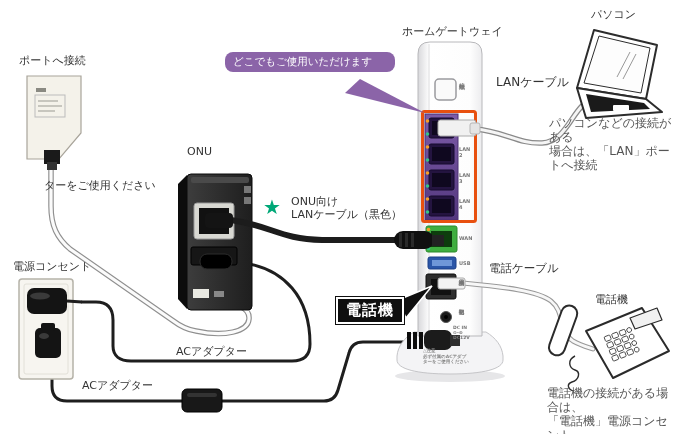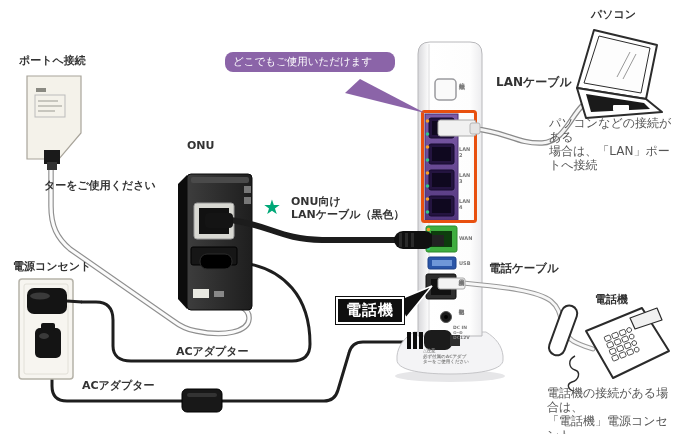--- a/index.html
+++ b/index.html
@@ -1,19 +1,19 @@
 <!DOCTYPE html>
 <html><head>
 <meta charset="utf-8">
 <style>
   html,body{margin:0;padding:0;background:#fff;}
   #stage{position:relative;width:680px;height:434px;background:#fff;overflow:hidden;
          font-family:"DejaVu Sans","Liberation Sans",sans-serif;}
   #cables-svg{position:absolute;left:0;top:0;z-index:1;}
-  .lbl{position:absolute;z-index:3;font-weight:bold;font-size:11px;color:#333;white-space:pre-line;line-height:13px;}
+  .lbl{position:absolute;z-index:3;font-weight:normal;font-size:11px;color:#333;white-space:pre-line;line-height:13px;}
   .note{position:absolute;z-index:3;font-size:12px;color:#555;white-space:pre-line;line-height:14px;}
   .portlbl{position:absolute;z-index:3;font-size:5px;color:#777;white-space:pre;line-height:6px;font-weight:bold;}
   .vert{writing-mode:vertical-rl;text-orientation:upright;letter-spacing:0.5px;}
   .callout-lan{position:absolute;left:225px;top:52px;z-index:3;width:152px;
     background:#8b64a8;border-radius:8px;padding:3px 10px 5px 8px;color:#fff;}
   .callout-lan .t1{font-weight:bold;font-size:14px;line-height:16px;display:block;}
   .callout-lan .t2{font-weight:normal;font-size:10.5px;line-height:12px;display:block;}
   .callout-phone{position:absolute;left:336px;top:297px;z-index:3;
     background:#0f0f0f;border:2px solid #fff;outline:1.5px solid #0f0f0f;
     color:#fff;font-weight:bold;font-size:15px;line-height:20px;padding:1px 8px 2px;letter-spacing:1px;}
@@ -192,24 +192,25 @@
     <rect x="-8" y="0" width="16" height="52" rx="8" transform="translate(572,306) rotate(20)" fill="#fff" stroke="#2b2b2b" stroke-width="2"></rect>
     <path d="M575,356 C567,360 569,368 575,370 C581,372 579,380 572,382 C566,384 568,390 574,391" fill="none" stroke="#2b2b2b" stroke-width="1.4"></path>
   </g>
 
   <polygon points="360,79 425,113 345,93" fill="#8b64a8"></polygon>
   <polygon points="398,300 432,286 406,318" fill="#101010" stroke="#fff" stroke-width="1.5"></polygon>
 </svg>
 
 <span class="lbl" style="left:19px;top:54px">ポートへ接続</span>
 <span class="lbl" style="left:44px;top:179px">ターをご使用ください</span>
-<span class="lbl" style="left:187px;top:139px">ONU</span>
+<span class="lbl" style="left:187px;top:145px">ONU</span>
 <span class="lbl" style="left:13px;top:260px">電源コンセント</span>
 <span class="lbl" style="left:176px;top:345px">ACアダプター</span>
 <span class="lbl" style="left:82px;top:379px">ACアダプター</span>
+<span class="lbl" style="left:402px;top:25px">ホームゲートウェイ</span>
 <span class="lbl" style="left:591px;top:8px">パソコン</span>
 <span class="lbl" style="left:496px;top:76px;font-size:12px">LANケーブル</span>
 <span class="lbl" style="left:489px;top:262px;font-size:11.5px">電話ケーブル</span>
 <span class="lbl" style="left:595px;top:293px">電話機</span>
 
 <span class="star">★</span>
 <span class="lbl" style="left:291px;top:195px">ONU向け
 LANケーブル（黒色）</span>
 <span class="note" style="left:549px;top:116px">パソコンなどの接続がある
 場合は、「LAN」ポートへ接続</span>

